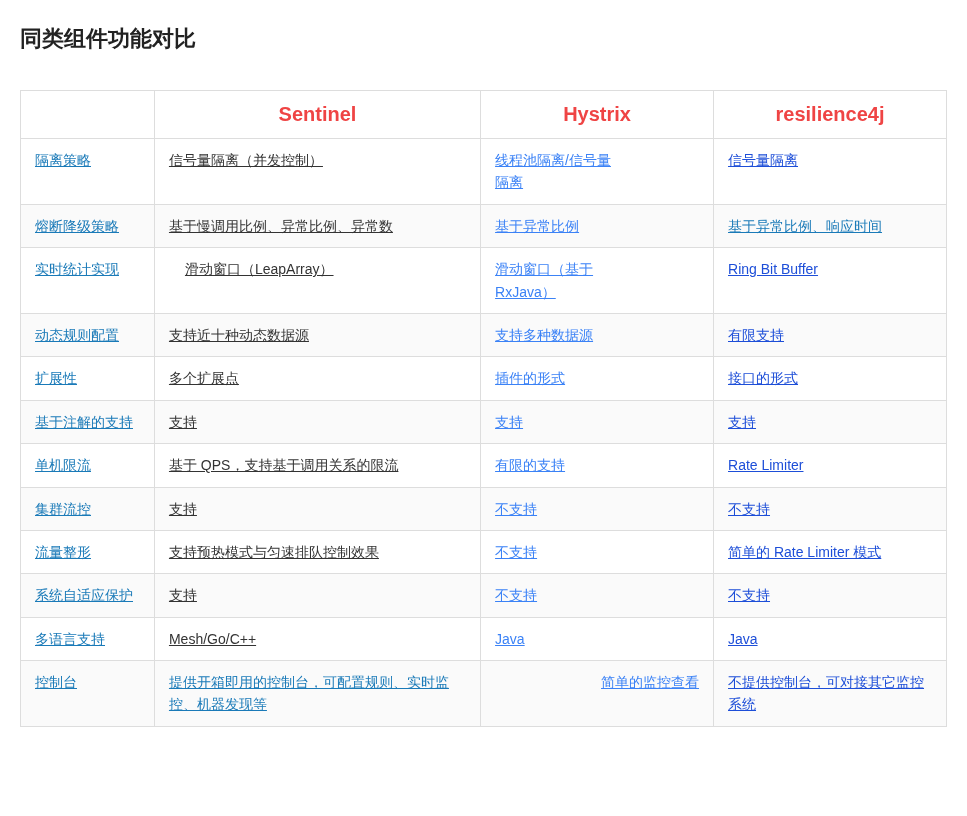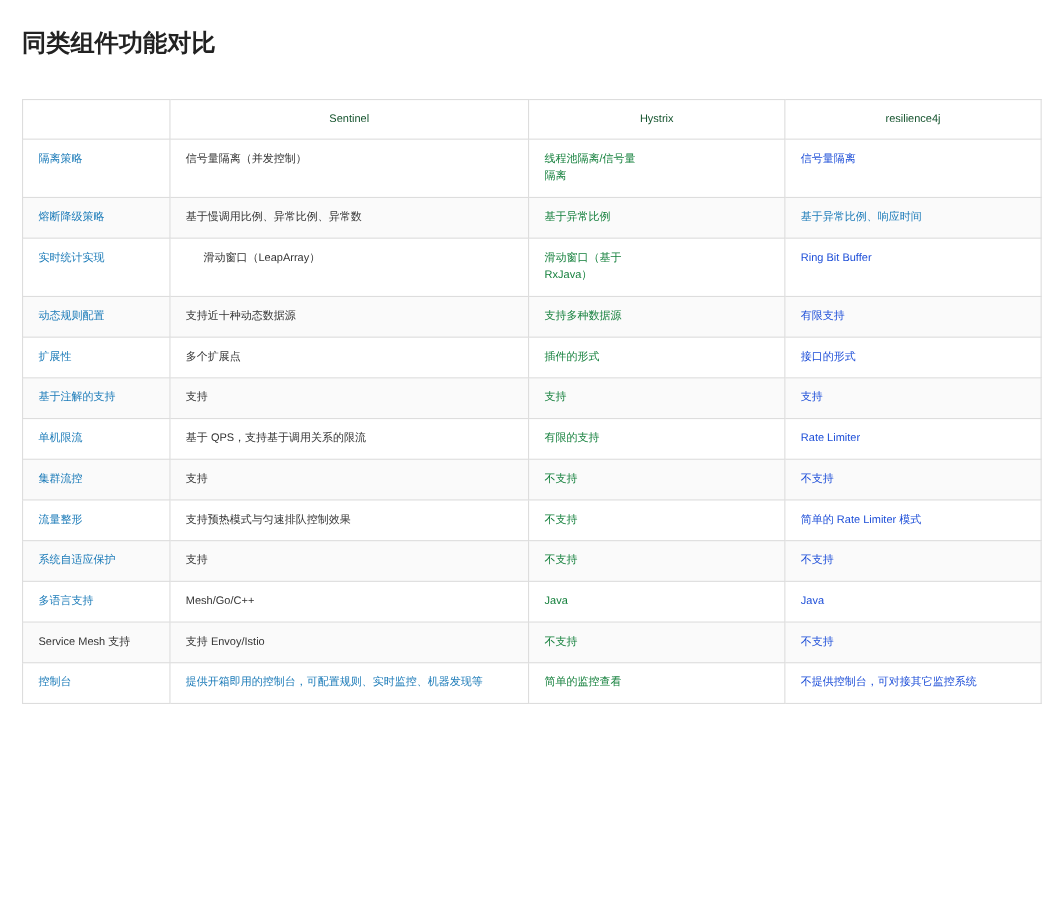--- a/index.html
+++ b/index.html
@@ -21,56 +21,57 @@
       border-collapse: collapse;
       border: 1px solid #ddd;
     }
     thead tr {
       background: #fff;
     }
     thead th {
       border: 1px solid #ddd;
       padding: 12px 14px;
       text-align: center;
-      font-weight: normal;
-      color: #14532d;
-      font-size: 10px;
+      font-weight: bold;
+      color: #ef4444;
+      font-size: 20px;
     }
     thead th:first-child {
       background: #fff;
       border: 1px solid #ddd;
     }
     tbody tr {
       border-bottom: 1px solid #eee;
     }
     tbody tr:nth-child(odd) {
       background: #fff;
     }
     tbody tr:nth-child(even) {
       background: #fafafa;
     }
     tbody td {
       border: 1px solid #ddd;
       padding: 10px 14px;
       vertical-align: top;
       line-height: 1.6;
-      font-size: 10px;
+      font-size: 14px;
+      text-decoration: underline;
     }
     tbody td:first-child {
       color: #1a7ab8;
       width: 115px;
       white-space: normal;
       word-break: break-all;
     }
     td.sentinel-col {
       color: #333;
       width: 280px;
     }
     td.hystrix-col {
-      color: #15803d;
+      color: #3b82f6;
       width: 200px;
     }
     td.resilience-col {
       color: #1d4ed8;
       width: 200px;
     }
   </style>
 </head>
 <body>
 
@@ -148,25 +149,19 @@
         <td class="hystrix-col" style="white-space: pre-wrap;">不支持</td>
         <td class="resilience-col">不支持</td>
       </tr>
       <tr>
         <td>多语言支持</td>
         <td class="sentinel-col" style="white-space: pre-wrap;">Mesh/Go/C++</td>
         <td class="hystrix-col" style="white-space: pre-wrap;">Java</td>
         <td class="resilience-col">Java</td>
       </tr>
       <tr>
-        <td style="color: rgb(51, 51, 51);">Service Mesh 支持</td>
-        <td class="sentinel-col" style="white-space: pre-wrap;">支持 Envoy/Istio</td>
-        <td class="hystrix-col" style="white-space: pre-wrap;">不支持</td>
-        <td class="resilience-col">不支持</td>
-      </tr>
-      <tr>
         <td>控制台</td>
         <td class="sentinel-col" style="color: rgb(26, 122, 184); white-space: pre-wrap;">提供开箱即用的控制台，可配置规则、实时监控、机器发现等</td>
-        <td class="hystrix-col" style="white-space: pre-wrap;">简单的监控查看</td>
+        <td class="hystrix-col" style="white-space: pre-wrap; text-align: right;">简单的监控查看</td>
         <td class="resilience-col">不提供控制台，可对接其它监控系统</td>
       </tr>
     </tbody>
 </table>
 
 </body></html>

